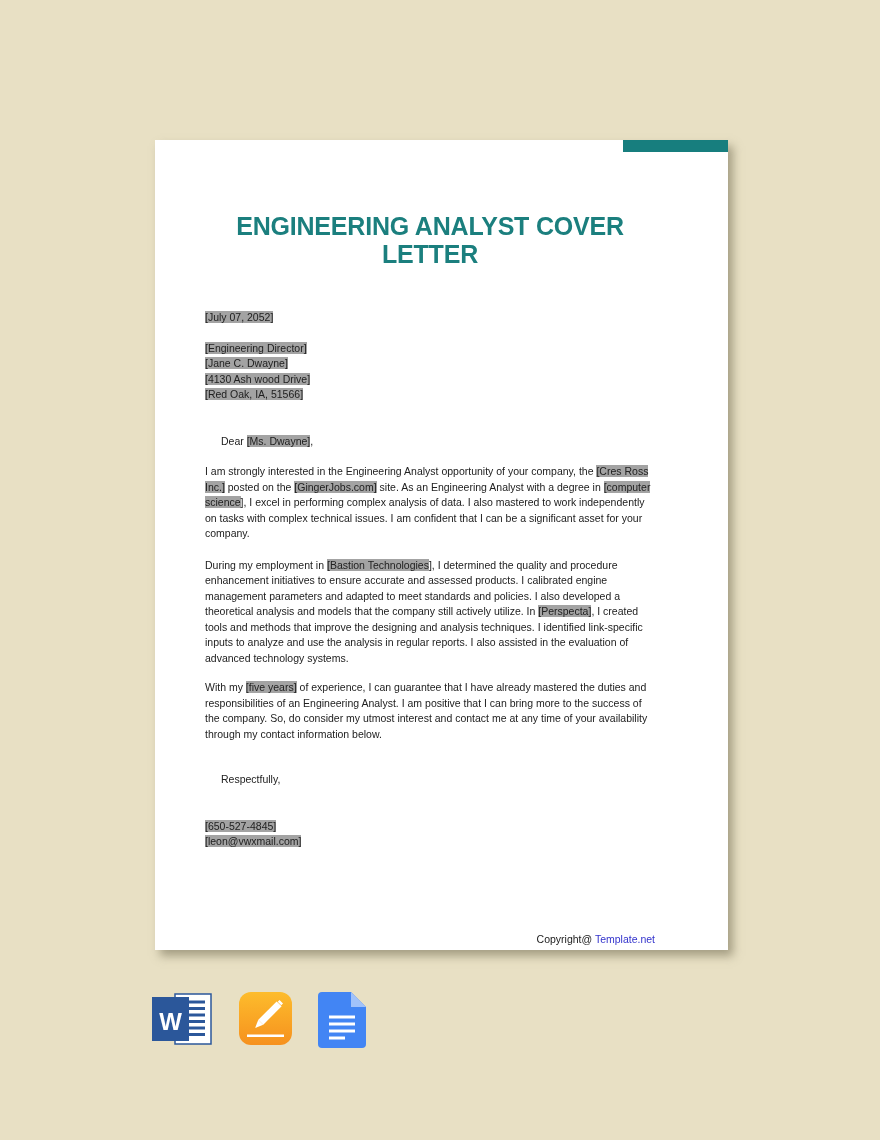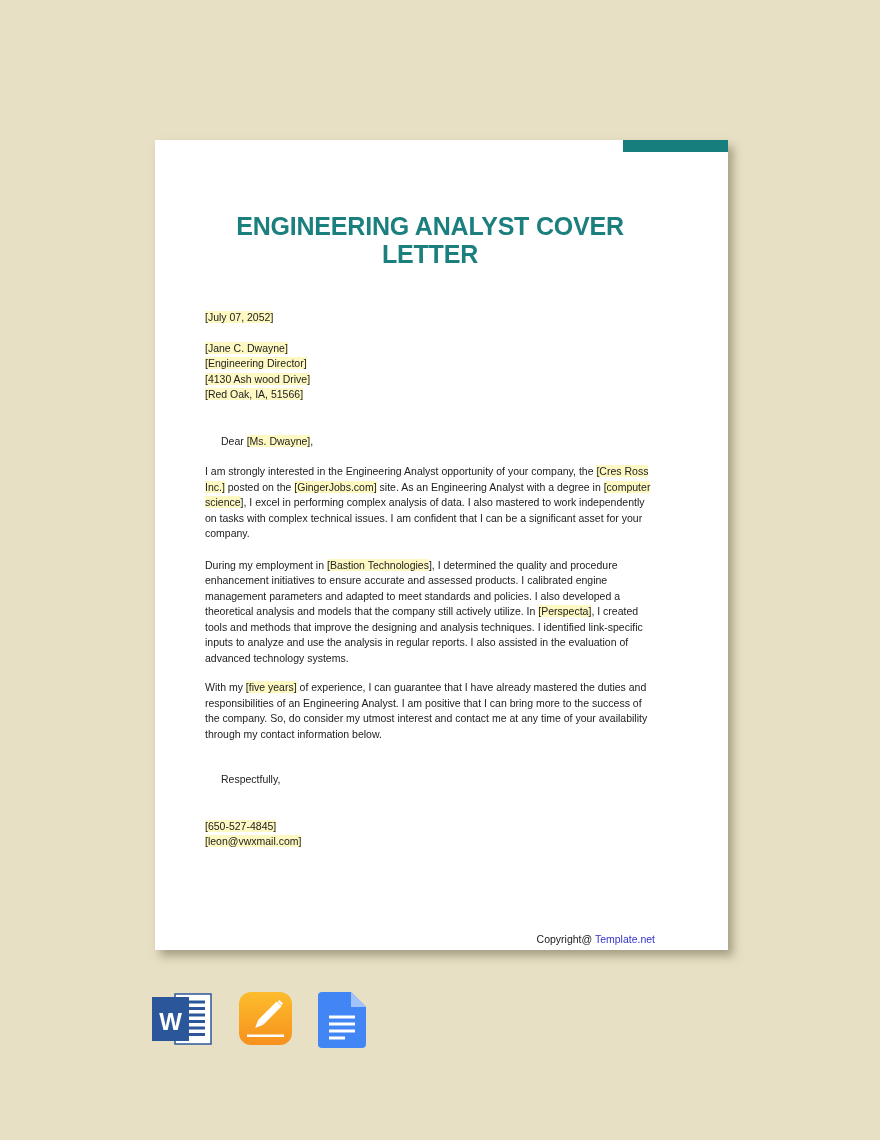--- a/index.html
+++ b/index.html
@@ -33,21 +33,21 @@
     font-weight:bold;
     color:#1b7f7e;
     letter-spacing:-0.2px;
   }
   .body-text{
     font-size:10.5px;
     line-height:15.5px;
     color:#212121;
   }
   .hl{
-    background:#fef9c3;
+    background:#a3a3a3;
   }
   .line{line-height:15.5px;}
   .date-line{margin-top:42px;}
   .recipient-block{margin-top:15px;}
   .salutation{margin:31px 0 0 16px;}
   .para{margin:15px 0 0 0;text-align:left;}
   .para-2{margin-top:16px;}
   .para-3{margin-top:14px;}
   .closing{margin:30px 0 0 16px;}
   .signature-block{margin-top:31px;}
@@ -90,22 +90,22 @@
 <body>
 
 <div class="page">
   <div class="accent-bar"></div>
 
   <h1 class="title">ENGINEERING ANALYST COVER LETTER</h1>
 
   <div class="body-text date-line line"><span class="hl">[July 07, 2052]</span></div>
 
   <div class="body-text recipient-block">
+      <div class="line"><span class="hl">[Engineering Director]</span></div>
       <div class="line"><span class="hl">[Jane C. Dwayne]</span></div>
-      <div class="line"><span class="hl">[Engineering Director]</span></div>
       <div class="line"><span class="hl">[4130 Ash wood Drive]</span></div>
       <div class="line"><span class="hl">[Red Oak, IA, 51566]</span></div>
     </div>
 
   <p class="body-text salutation"><span>Dear </span><span class="hl">[Ms. Dwayne]</span><span>,</span></p>
 
   <p class="body-text para para-1"><span>I am strongly interested in the Engineering Analyst opportunity of your company, the </span><span class="hl">[Cres Ross Inc.]</span><span> posted on the </span><span class="hl">[GingerJobs.com]</span><span> site. As an Engineering Analyst with a degree in </span><span class="hl">[computer science</span><span>], I excel in performing complex analysis of data. I also mastered to work independently on tasks with complex technical issues. I am confident that I can be a significant asset for your company.</span></p>
   <p class="body-text para para-2"><span>During my employment in </span><span class="hl">[Bastion Technologies</span><span>], I determined the quality and procedure enhancement initiatives to ensure accurate and assessed products. I calibrated engine management parameters and adapted to meet standards and policies. I also developed a theoretical analysis and models that the company still actively utilize. In </span><span class="hl">[Perspecta]</span><span>, I created tools and methods that improve the designing and analysis techniques. I identified link-specific inputs to analyze and use the analysis in regular reports. I also assisted in the evaluation of advanced technology systems.</span></p>
   <p class="body-text para para-3"><span>With my </span><span class="hl">[five years]</span><span> of experience, I can guarantee that I have already mastered the duties and responsibilities of an Engineering Analyst. I am positive that I can bring more to the success of the company. So, do consider my utmost interest and contact me at any time of your availability through my contact information below.</span></p>
 

